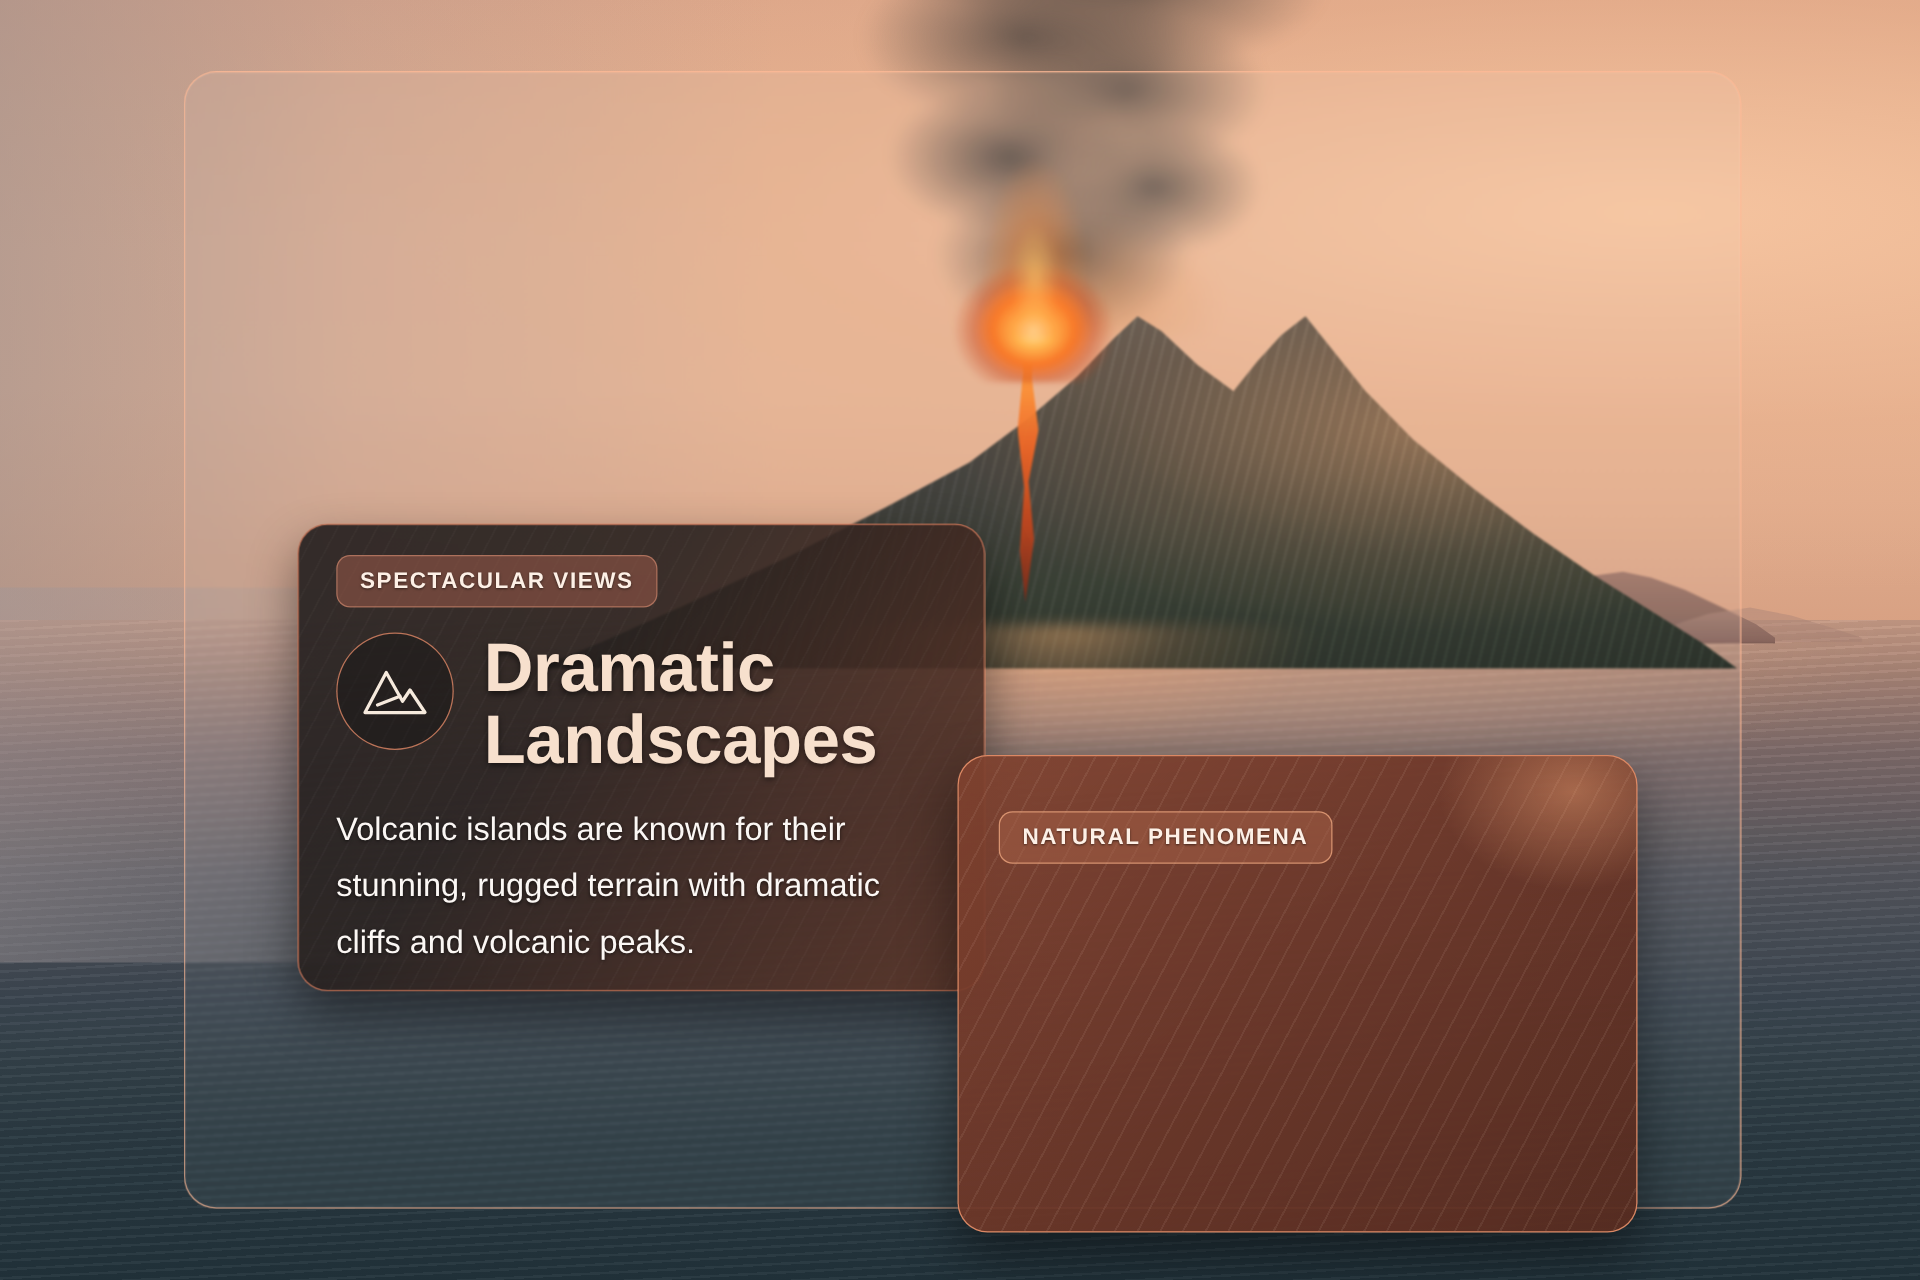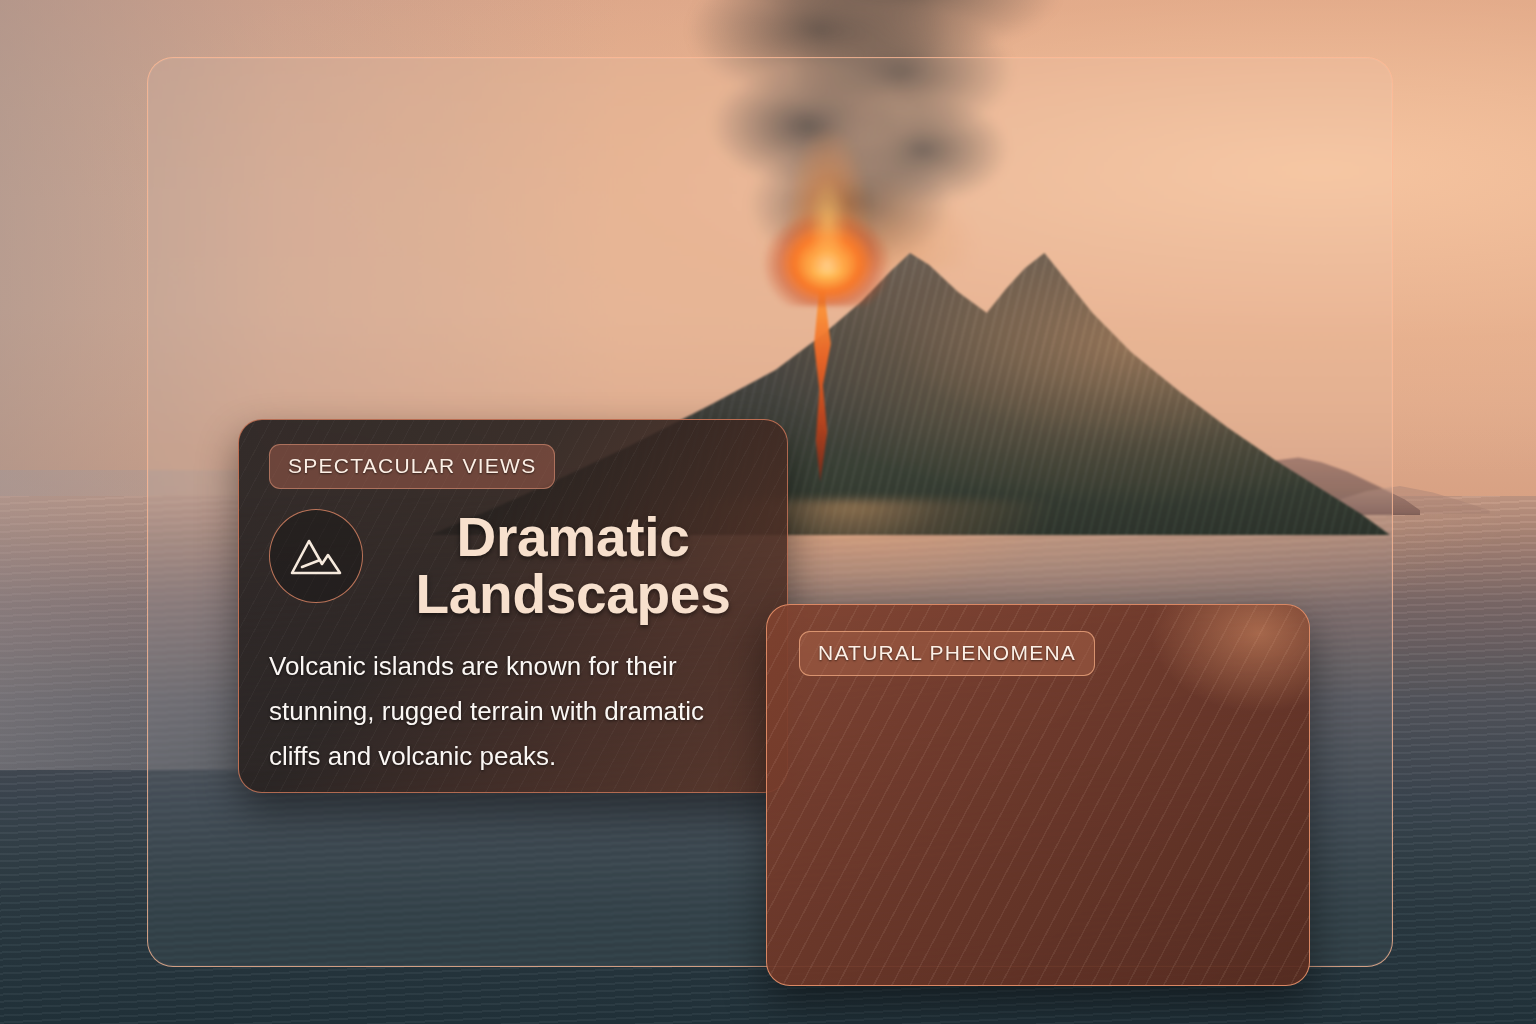--- a/index.html
+++ b/index.html
@@ -151,21 +151,21 @@
     background:radial-gradient(50% 50% at 70% 40%, rgba(255,175,125,.40), rgba(255,175,125,0) 72%);
     pointer-events:none;
   }
   .card-inner{position:relative;z-index:3;}
 
   
   .pill{
     display:inline-block;
     padding:9px 18px 10px;
     border-radius:11px;
-    font-size:21px;font-weight:400;letter-spacing:1.25px;
+    font-size:18px;font-weight:700;letter-spacing:1.25px;
     color:#fdf0e6;
     text-shadow:0 1px 2px rgba(0,0,0,.55);
     white-space:nowrap;
   }
   .pill-a{
     background:rgba(150,88,72,.58);
     border:1px solid rgba(226,150,120,.55);
   }
   .pill-b{
     background:rgba(168,98,72,.50);
@@ -178,30 +178,30 @@
     flex:0 0 auto;width:92px;height:92px;border-radius:50%;
     border:1.5px solid rgba(226,138,104,.80);
     display:flex;align-items:center;justify-content:center;
     background:rgba(255,255,255,.03);
   }
   .icon-circle.dim{background:rgba(20,18,18,.42);}
   .h-title{
     font-size:55px;line-height:1.03;font-weight:700;
     color:#f7e0cd;
     text-shadow:0 2px 5px rgba(0,0,0,.55);
-    margin:0;letter-spacing:-.3px;text-align:center;
+    margin:0;letter-spacing:-.3px;
   }
   .body-txt{
     font-size:26px;line-height:1.72;font-weight:400;
     color:#fbf7f4;
     text-shadow:0 1px 3px rgba(0,0,0,.62);
     margin:0;
   }
   .card-dark .card-inner{padding:24px 28px 0 30px;}
-  .card-rust .card-inner{padding:26px 28px 0 32px;}
+  .card-rust .card-inner{padding:44px 28px 0 32px;}
   .gap-a{height:20px;}
   .gap-b{height:22px;}
 </style>
 </head>
 <body>
 
 <div class="stage">
 
   <div class="photo">
     <div class="sky"></div>

